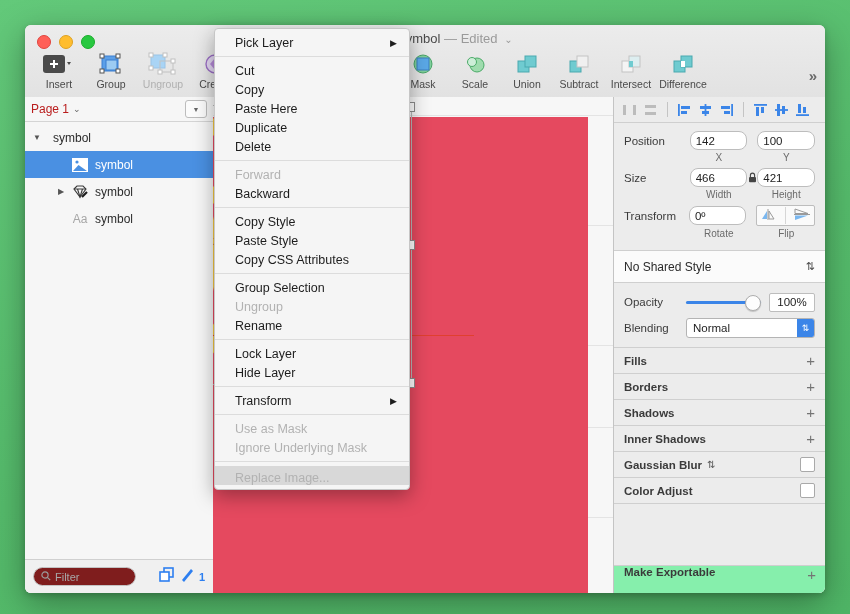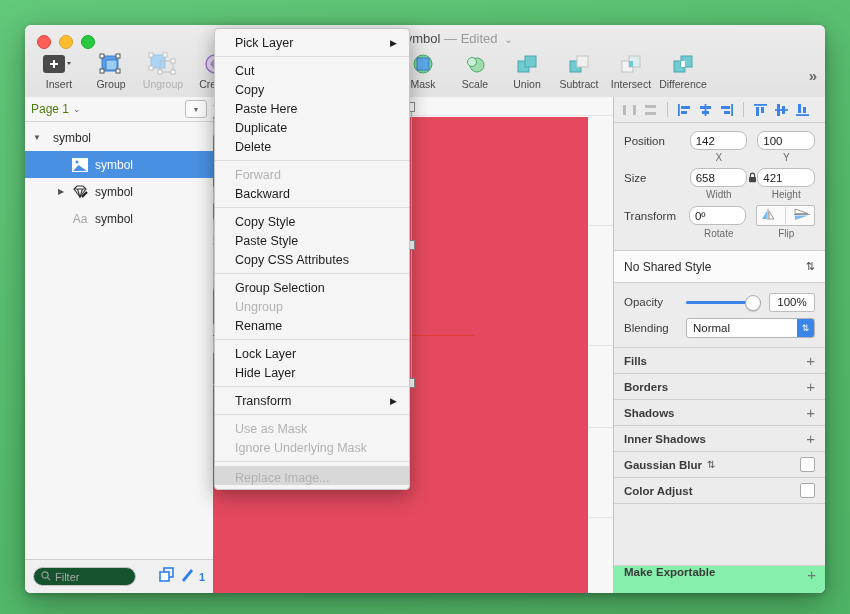--- a/index.html
+++ b/index.html
@@ -53,21 +53,21 @@
 
   
   .sidebar{
     position:absolute;left:0;top:72px;width:188px;height:496px;
     background:#f6f6f6;border-right:1px solid #c4c4c4;
   }
   .pagebar{
     height:24px;border-bottom:1px solid #d4d4d4;display:flex;align-items:center;
     padding:0 6px;background:#f6f6f6;
   }
-  .pagebar .pg{font-size:12px;color:#4d7c0f;text-align:right;}
+  .pagebar .pg{font-size:12px;color:#b91c1c;text-align:right;}
   .pagebar .pgchev{font-size:9px;color:#666;margin-left:4px;}
   .pagebar .spacer{flex:1;}
   .pgbtn{
     width:20px;height:16px;border:1px solid #bcbcbc;border-radius:3px;background:#fbfbfb;
     display:flex;align-items:center;justify-content:center;font-size:7px;color:#666;
   }
   .layers{padding-top:2px;}
   .layer{height:27px;display:flex;align-items:center;font-size:12px;color:#2b2b2b;}
   .layer .tw{width:16px;text-align:center;font-size:8px;color:#555;flex:0 0 16px;}
   .layer .ic{width:22px;display:flex;align-items:center;justify-content:center;flex:0 0 22px;}
@@ -76,21 +76,21 @@
   .layer.sel .tw{color:#fff;}
   .layer.d0{padding-left:4px;}
   .layer.d1{padding-left:28px;}
 
   .statusbar{
     position:absolute;left:0;bottom:0;width:188px;height:34px;
     background:#f0f0f0;border-top:1px solid #d0d0d0;display:flex;align-items:center;
     padding:0 8px;box-sizing:border-box;
   }
   .filter{
-    flex:0 0 103px;height:19px;border:1px solid #c3c3c3;border-radius:10px;background:#14532d;
+    flex:0 0 103px;height:19px;border:1px solid #c3c3c3;border-radius:10px;background:#7f1d1d;
     display:flex;align-items:center;padding:0 7px;box-sizing:border-box;text-align:center;
   }
   .filter .mg{color:#9b9b9b;font-size:10px;margin-right:4px;}
   .filter .ph{font-size:11px;color:#a8a8a8;}
   .stright{flex:1;display:flex;align-items:center;justify-content:flex-end;gap:5px;color:#2d7ff0;}
   .stright .cnt{font-size:11px;color:#2d7ff0;font-weight:bold;}
 
   
   .canvas{
     position:absolute;left:188px;top:72px;width:424px;height:496px;
@@ -560,21 +560,21 @@
           <span class="pgap"></span>
           <span class="pfield">100</span>
         </div>
         <div class="subrow">
           <span class="sub">X</span>
           <span class="sub s2">Y</span>
         </div>
 
         <div class="prow">
           <span class="plab">Size</span>
-          <span class="pfield">658</span>
+          <span class="pfield">466</span>
           <span class="pgap">
             <svg width="9" height="11" viewBox="0 0 9 11">
                 <path d="M2.4 5V3.2a2.1 2.1 0 0 1 4.2 0V5" fill="none" stroke="#444" stroke-width="1.1"></path>
                 <rect x="1" y="5" width="7" height="5.2" rx="1" fill="#444"></rect>
               </svg>
           </span>
           <span class="pfield">421</span>
         </div>
         <div class="subrow">
           <span class="sub">Width</span>

